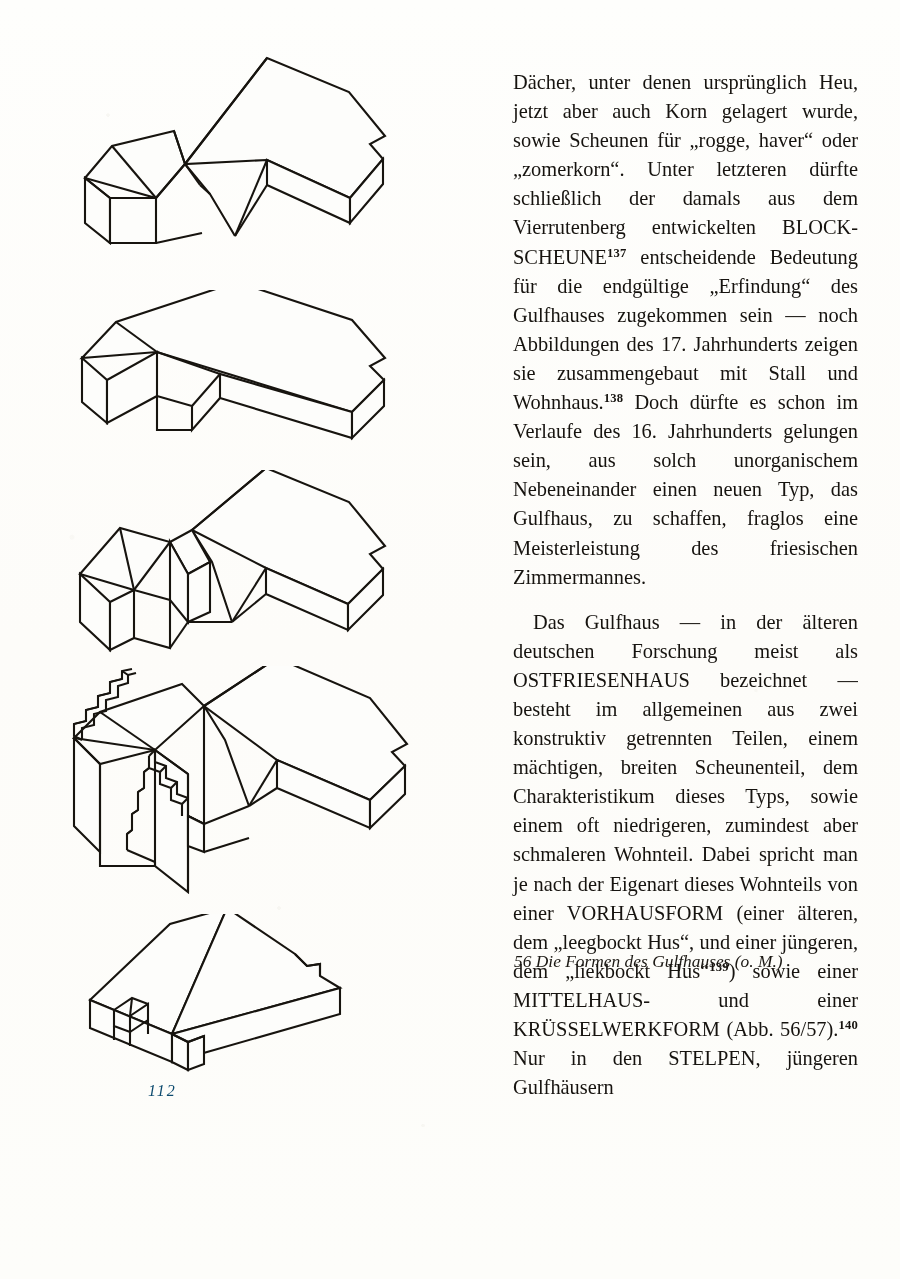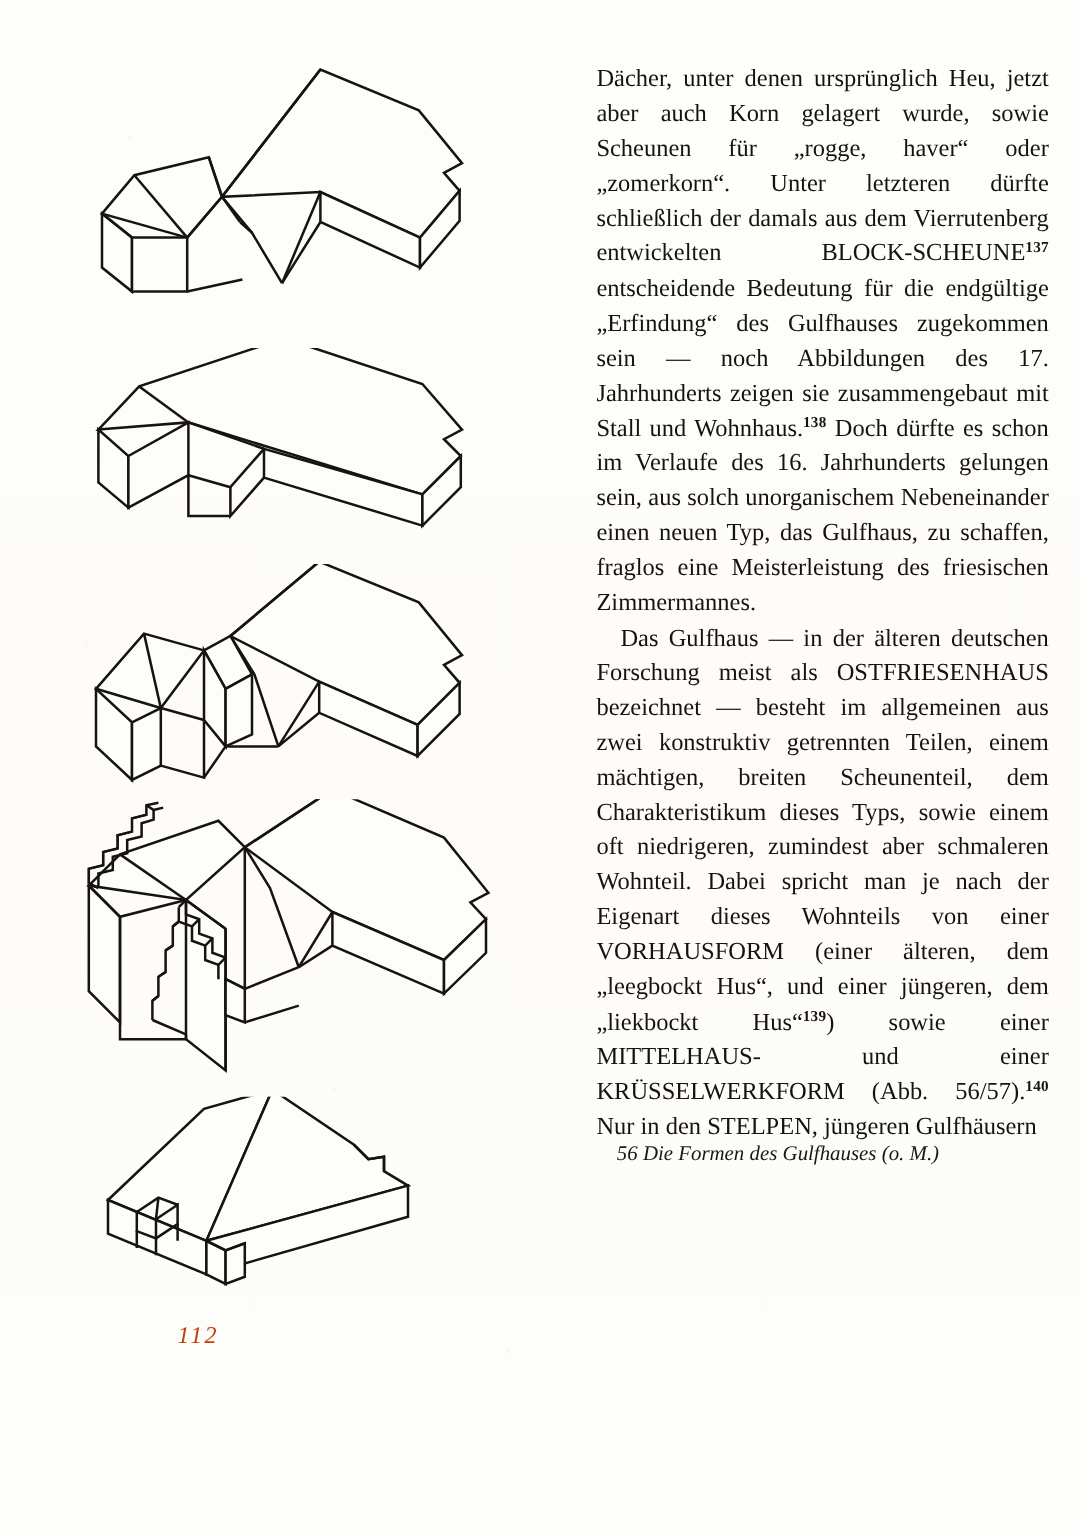--- a/index.html
+++ b/index.html
@@ -57,43 +57,42 @@
   .ink-thin { fill: none; stroke: #17140f; stroke-width: 1.7; stroke-linejoin: miter; }
   .ink-fill { fill: #fdfdfb; stroke: #17140f; stroke-width: 2.1; stroke-linejoin: miter; }
 
   
   .page-number {
     position: absolute;
     left: 148px;
     top: 1082px;
     font-family: "Liberation Serif", "DejaVu Serif", serif;
     font-style: italic;
-    font-size: 20px;
+    font-size: 16px;
     letter-spacing: 2px;
-    color: #c2410c;
-    margin-top: 20px;
+    color: #0c4a6e;
   }
 
   
   .text-column {
     position: absolute;
     left: 497px;
     top: 52px;
     width: 377px;
   }
   .body-text {
     font-size: 20.4px;
     line-height: 29.1px;
     text-align: justify;
     text-justify: inter-word;
     hyphens: none;
     color: #16130f;
   }
   .body-text p {
-    margin: 0;
+    margin: 16px;
     text-align: justify;
   }
   .body-text p.indent { text-indent: 20px; }
   .body-text p:last-child { text-align-last: left; }
   sup.note {
     font-size: 0.62em;
     font-weight: bold;
     vertical-align: 0.55em;
     line-height: 0;
     letter-spacing: 0.2px;

